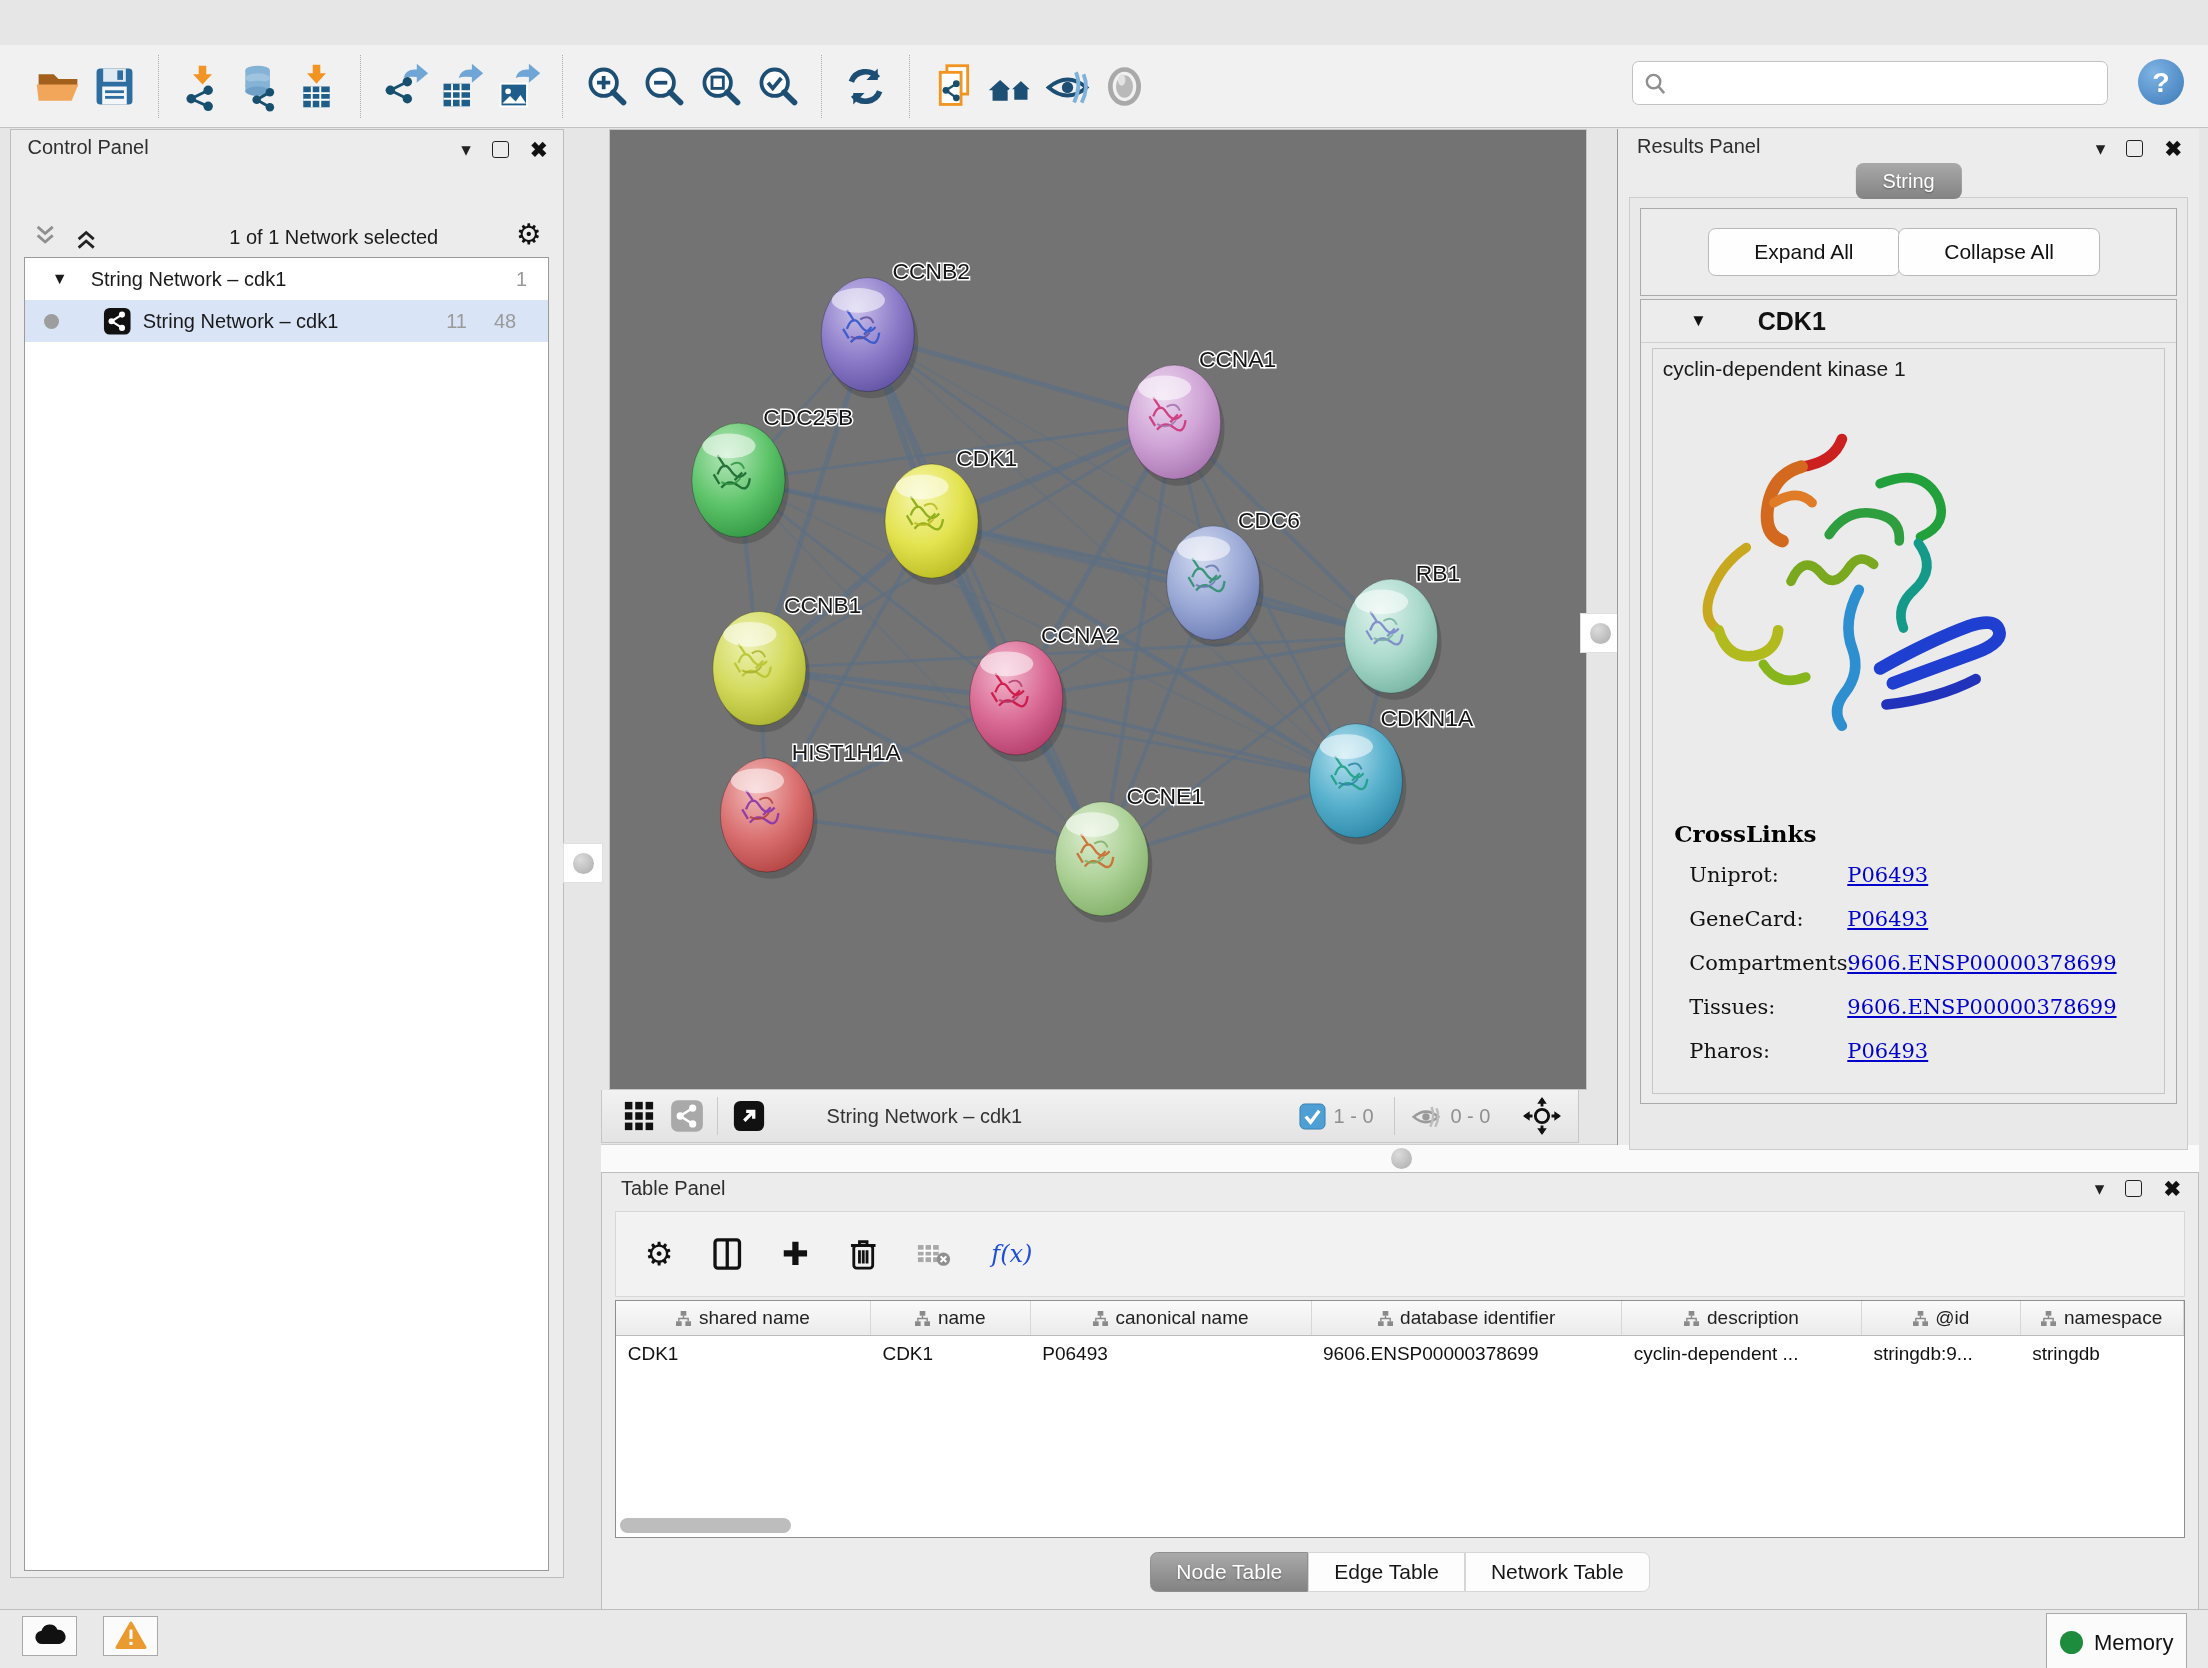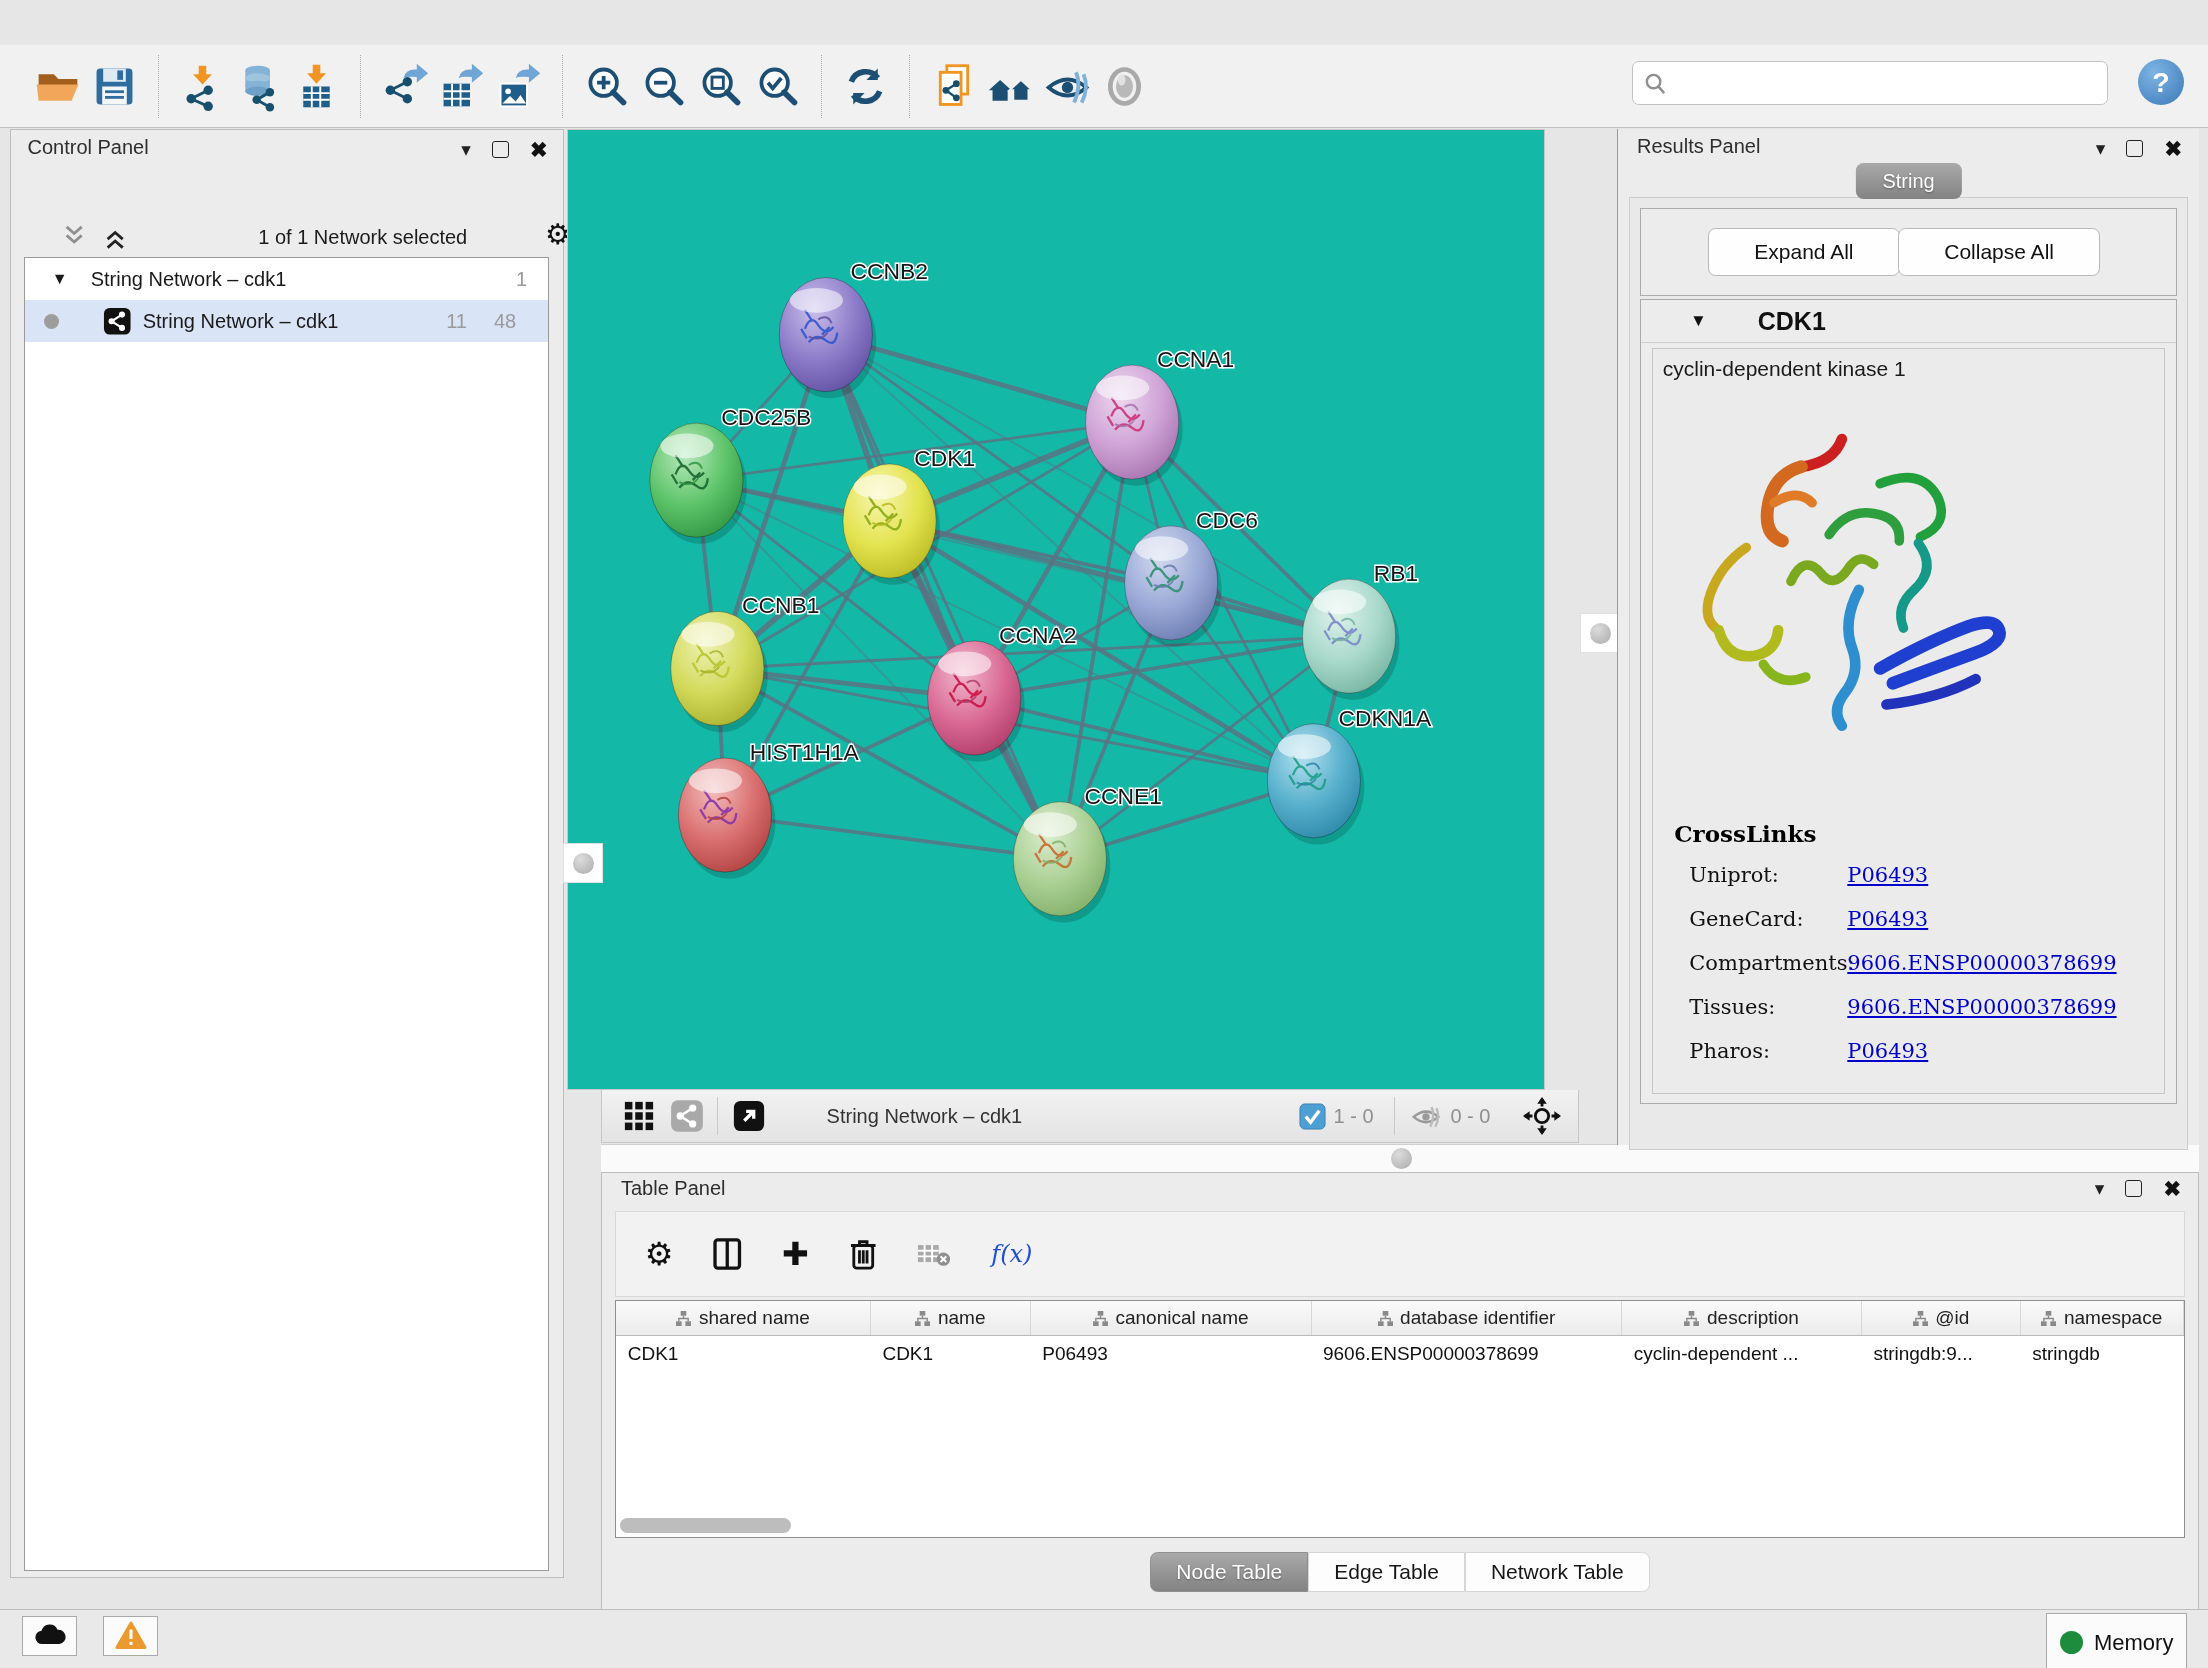--- a/index.html
+++ b/index.html
@@ -30,29 +30,29 @@
   .pc-sq{width:15px;height:15px;border:1.9px solid #222;border-radius:2.9px;}
   .pc-x{font-size:21px;color:#111;font-weight:bold;}
   
   #cpanel{position:absolute;left:9.5px;top:129px;width:554px;height:1449px;background:#ececec;
     border:1px solid #bdbdbd;box-sizing:border-box;}
   #cp-head{position:absolute;left:17px;top:5.7px;}
   #cp-tabs{position:absolute;left:55px;top:30px;display:flex;}
   .cptab{height:36px;padding:0 25px;display:flex;align-items:center;font-size:20px;color:#1c1c1c;
     background:#fdfdfd;border:1px solid #cfcfcf;border-bottom:none;border-radius:7.6px 7.6px 0 0;margin-right:1.9px;}
   .cptab.sel{background:linear-gradient(#a9a9a9,#838383);color:#fff;text-shadow:0 1px 1.9px rgba(0,0,0,.35);}
-  #cp-sub{position:absolute;left:0;top:88px;width:100%;height:38px;display:flex;align-items:center;padding-left:29px;}
+  #cp-sub{position:absolute;left:0;top:88px;width:100%;height:38px;display:flex;align-items:center;}
   #cp-status{flex:1;text-align:center;font-size:20px;color:#1c1c1c;}
   #cp-gear{position:absolute;right:21px;top:0;font-size:28.5px;color:#111;}
   #cp-list{position:absolute;left:13.3px;top:127px;right:13.3px;bottom:5.7px;background:#fff;border:1px solid #9a9a9a;}
   .trow{height:42px;display:flex;align-items:center;font-size:20px;color:#1a1a1a;}
   .trow .cnt{color:#9a9a9a;}
   #trow2{background:#d9e4f6;}
   
-  #canvas{position:absolute;left:567px;top:129px;width:978px;height:961px;background:#14b8a6;
+  #canvas{position:absolute;left:609px;top:129px;width:978px;height:961px;background:#737373;
     border:1px solid #c6c6c6;box-sizing:border-box;}
   #nettools{position:absolute;left:601px;top:1090px;width:978px;height:53px;
     background:linear-gradient(#f2f2f2,#e3e3e3);border:1px solid #c6c6c6;border-top:none;
     display:flex;align-items:center;box-sizing:border-box;}
   .nt-sep{width:0;height:38px;border-left:1px solid #c9c9c9;margin:0 13.3px;}
   #nt-title{font-size:20px;color:#333;}
   .nt-cnt{font-size:20px;color:#8f8f8f;margin:0 7.6px;}
   
   .handle{position:absolute;width:38px;height:38px;background:#fff;border:1px solid #e0e0e0;
     display:flex;align-items:center;justify-content:center;}

